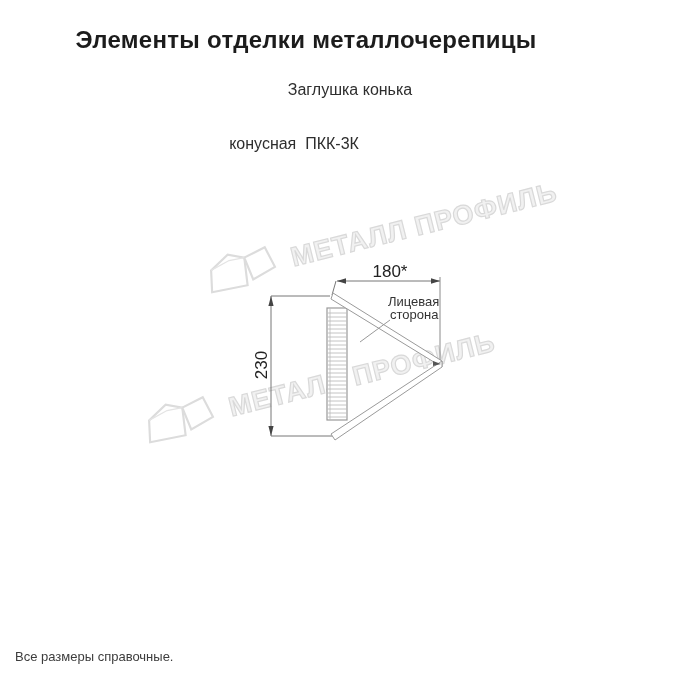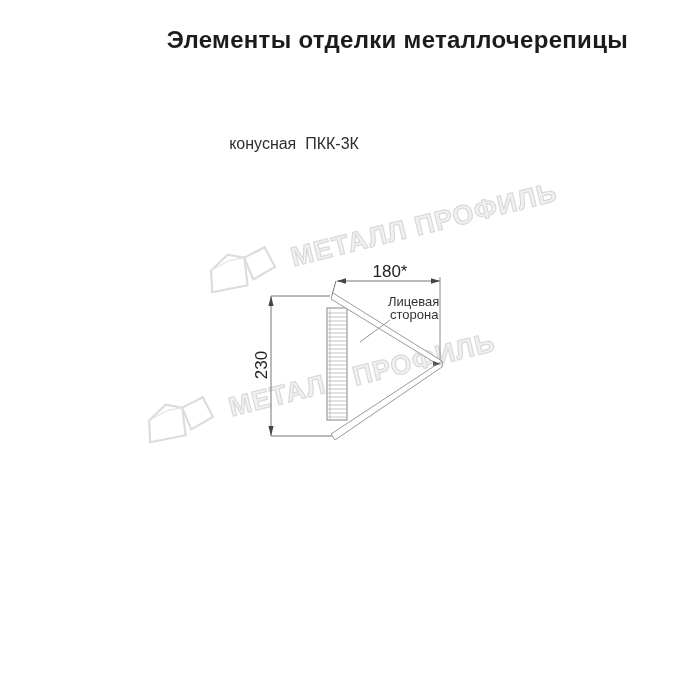--- a/index.html
+++ b/index.html
@@ -2,22 +2,22 @@
 <html><head>
 <meta charset="utf-8">
 <style>
   html,body{margin:0;padding:0;}
   body{
     width:700px;height:700px;position:relative;overflow:hidden;
     background:#ffffff;
     font-family:"Liberation Sans", sans-serif;
   }
   .page-title{
-    position:absolute;top:26px;left:16px;width:612px;
-    text-align:right;font-size:24px;font-weight:700;color:#1c1c1c;
+    position:absolute;top:26px;left:0;width:612px;
+    text-align:center;font-size:24px;font-weight:700;color:#1c1c1c;
     letter-spacing:0.3px;
   }
   .product-name{
     position:absolute;top:79px;left:0;width:700px;
     text-align:center;font-size:16px;font-weight:400;color:#2e2e2e;
     line-height:22px;
   }
   .product-variant{
     position:absolute;top:135px;left:0;width:588px;
     text-align:center;font-size:16px;font-weight:400;color:#2e2e2e;
@@ -44,20 +44,21 @@
     position:absolute;left:15px;top:645px;z-index:2;
     font-size:13px;color:#3d3d3d;line-height:23px;
   }
 </style>
 </head>
 <body>
 
 <div class="page-title">Элементы отделки металлочерепицы</div>
 
 <div class="product-name">
+  <div>Заглушка конька</div>
 </div>
 <div class="product-variant">конусная  ПКК-3К</div>
 
 <div class="watermark wm-top">
   <span>
     <svg width="86" height="54" viewBox="0 0 100 62" fill="none">
       <path d="M8 50 L13 25 L36 12 L54 20 L50 52 Z" stroke="#dcdcdc" stroke-width="2.5" fill="#ffffff"></path>
       <path d="M54 20 L80 14 L86 39 L58 47 Z" stroke="#dcdcdc" stroke-width="2.5" fill="#ffffff"></path>
       <path d="M13 25 L36 19 L54 20" stroke="#e4e4e4" stroke-width="1.5" fill="none"></path>
     </svg>
@@ -107,13 +108,14 @@
   <polygon points="212,111 212,117 105,190 101,184" fill="#ffffff" stroke="#9a9a9a" stroke-width="1"></polygon>
 
   <polygon points="203,111 211,114 203,116" fill="#555555"></polygon>
 
   <line x1="160" y1="70" x2="130" y2="92" stroke="#999999" stroke-width="1"></line>
   <text class="face-text" x="158" y="56">Лицевая</text>
   <text class="face-text" x="160" y="69">сторона</text>
 </svg>
 
 <div class="footer">
+  <div>Все размеры справочные.</div>
 </div>
 
 </body></html>

